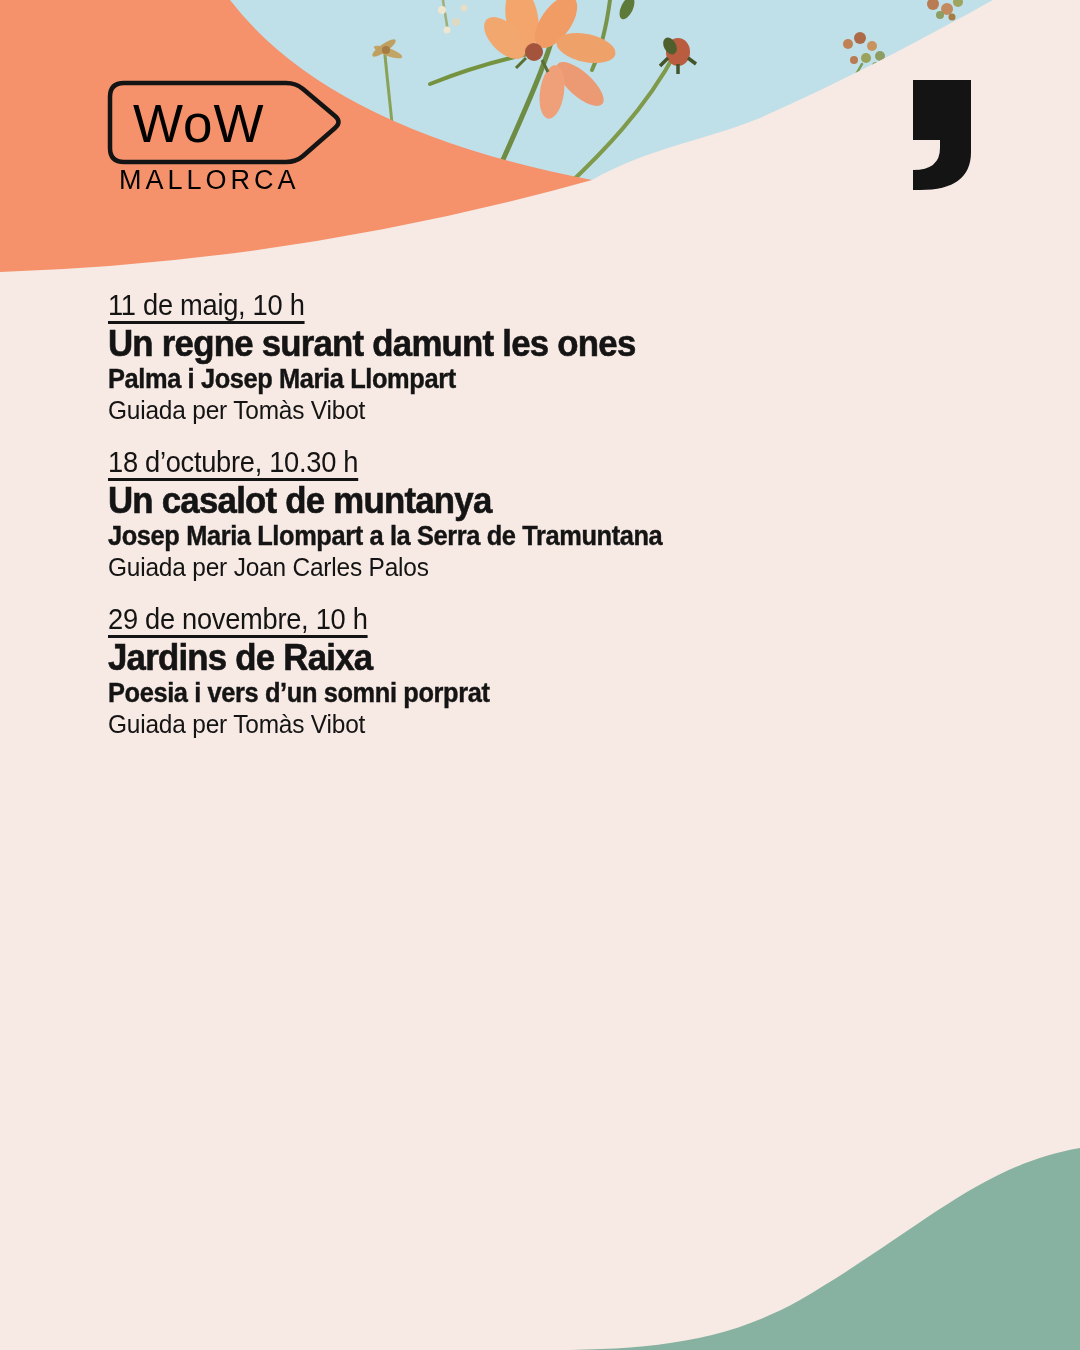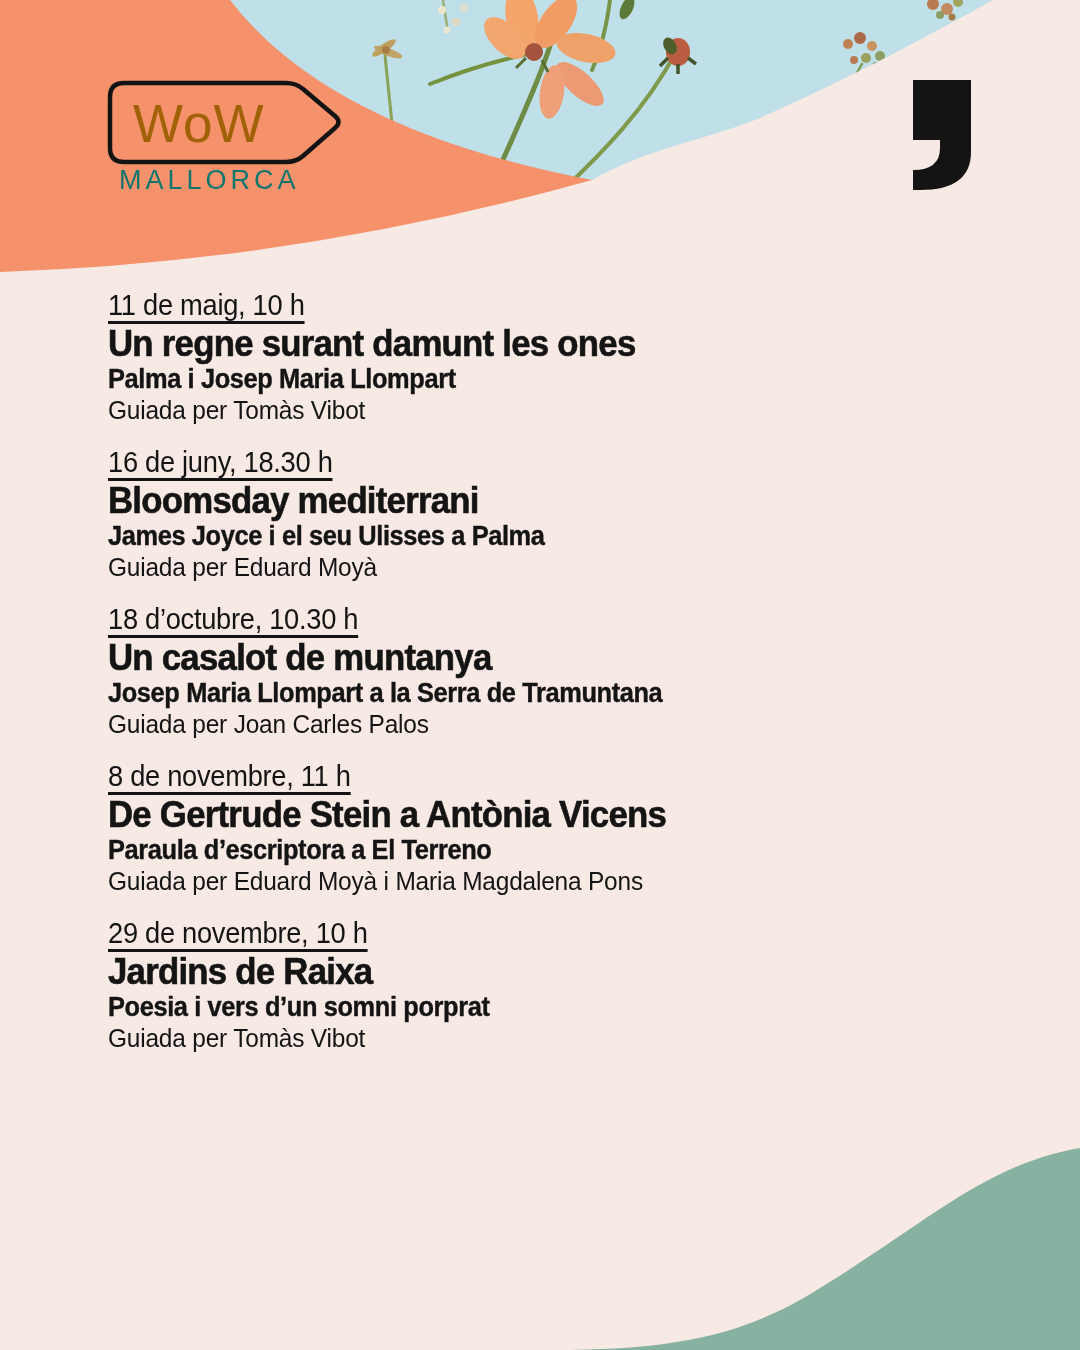--- a/index.html
+++ b/index.html
@@ -6,25 +6,25 @@
   body{
     width:1080px;height:1350px;position:relative;overflow:hidden;
     background:#F7E9E3;
     font-family:"Liberation Sans",sans-serif;
     color:#141414;
   }
   .bg{position:absolute;inset:0;width:1080px;height:1350px;}
   
   .logo-word{
     position:absolute;left:133px;top:93px;
-    font-size:53px;font-weight:400;letter-spacing:1px;color:#a16207;
+    font-size:53px;font-weight:400;letter-spacing:1px;color:#000000;
   }
   .logo-sub{
     position:absolute;left:119px;top:165px;
-    font-size:27px;font-weight:500;letter-spacing:4px;color:#0f766e;
+    font-size:27px;font-weight:500;letter-spacing:4px;color:#000000;
   }
   
   .events{position:absolute;left:108px;top:288px;width:940px;}
   .event{margin-bottom:20px;}
   .event > div{transform:scaleX(0.94);transform-origin:0 50%;white-space:nowrap;}
   .event-date{
     font-size:29px;font-weight:500;line-height:34px;letter-spacing:-0.3px;
     text-decoration:underline;text-decoration-thickness:2.5px;text-underline-offset:6px;
   }
   .event-title{
@@ -122,41 +122,29 @@
 <div class="logo-sub">MALLORCA</div>
 
 <div class="events">
   <div class="event">
     <div class="event-date">11 de maig, 10 h</div>
     <div class="event-title">Un regne surant damunt les ones</div>
     <div class="event-subtitle">Palma i Josep Maria Llompart</div>
     <div class="event-guide">Guiada per Tomàs Vibot</div>
   </div>
 
-  <div class="event">
-    <div class="event-date">16 de juny, 18.30 h</div>
-    <div class="event-title">Bloomsday mediterrani</div>
-    <div class="event-subtitle">James Joyce i el seu Ulisses a Palma</div>
-    <div class="event-guide">Guiada per Eduard Moyà</div>
-  </div>
 
 
   <div class="event">
     <div class="event-date">18 d’octubre, 10.30 h</div>
     <div class="event-title">Un casalot de muntanya</div>
     <div class="event-subtitle">Josep Maria Llompart a la Serra de Tramuntana</div>
     <div class="event-guide">Guiada per Joan Carles Palos</div>
   </div>
 
-  <div class="event">
-    <div class="event-date">8 de novembre, 11 h</div>
-    <div class="event-title">De Gertrude Stein a Antònia Vicens</div>
-    <div class="event-subtitle">Paraula d’escriptora a El Terreno</div>
-    <div class="event-guide">Guiada per Eduard Moyà i Maria Magdalena Pons</div>
-  </div>
 
   <div class="event">
     <div class="event-date">29 de novembre, 10 h</div>
     <div class="event-title">Jardins de Raixa</div>
     <div class="event-subtitle">Poesia i vers d’un somni porprat</div>
     <div class="event-guide">Guiada per Tomàs Vibot</div>
   </div>
 </div>
 
 </body></html>

